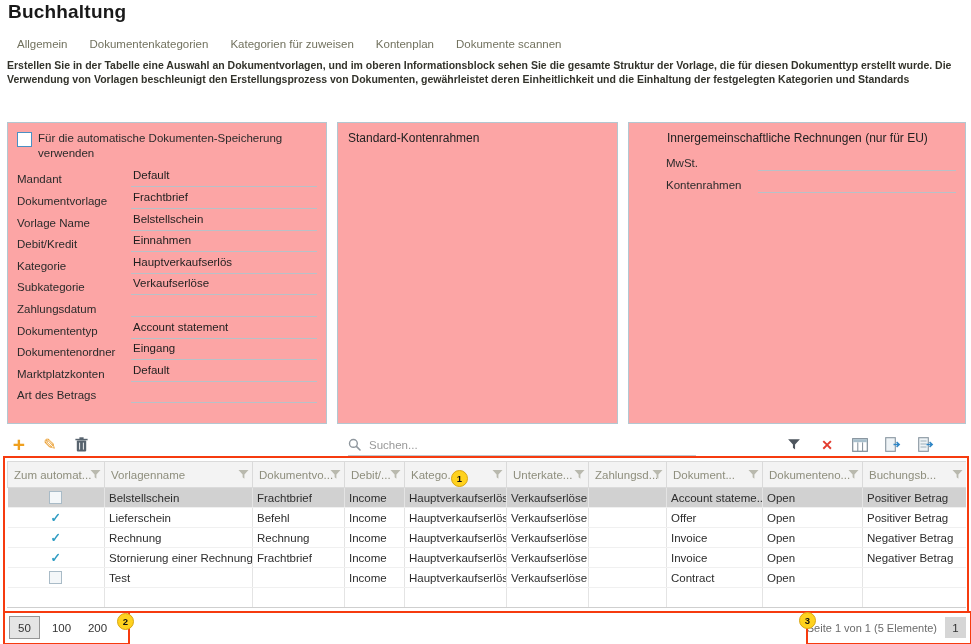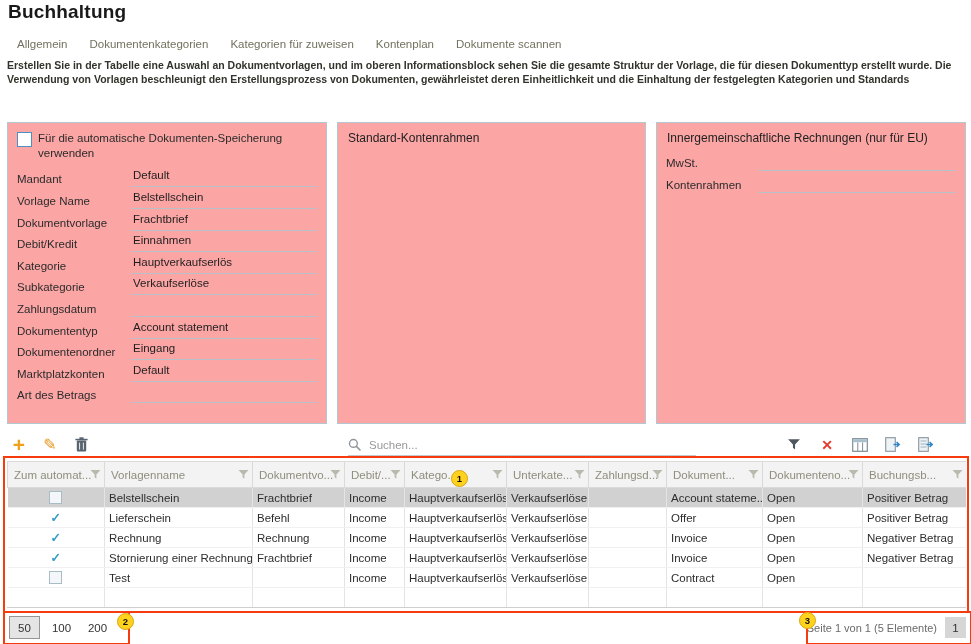--- a/index.html
+++ b/index.html
@@ -11,21 +11,21 @@
   .tabs{position:absolute;top:31px;left:6px;display:flex;}
   .tab{padding:7px 11px;font-size:11.5px;color:#72725f;white-space:nowrap;cursor:pointer;}
   .tab.active{background:#c6e1f0;color:#50503f;}
 
   .desc{position:absolute;top:59px;left:7px;width:959px;font-size:10.5px;font-weight:700;color:#33332b;line-height:1.32;}
 
   .panels{position:absolute;top:122px;left:7px;display:flex;gap:10px;height:302px;width:959px;}
   .panel{border:1px solid #b3c7d1;background:#fca5a5;}
   .panel-left{width:318px;flex:none;}
   .panel-mid{flex:1;}
-  .panel-right{width:308px;flex:none;}
+  .panel-right{width:308px;flex:none;padding-left:28px;}
   .panel-title{padding:8px 10px 4px;font-weight:400;font-size:12px;color:#222;}
 
   .chk-row{display:flex;gap:6px;padding:8px 9px 2px;align-items:flex-start;}
   .checkbox{width:13px;height:13px;border:1px solid #4a90c4;background:#fff;flex:none;margin-top:1px;cursor:pointer;}
   .chk-label{font-size:11.5px;color:#2b2b2b;line-height:1.3;}
 
   .fields{margin-top:3px;}
   .f-row{display:flex;align-items:flex-end;height:21.6px;padding:0 9px;}
   .f-label{width:114px;flex:none;font-size:11.5px;color:#2b2b2b;padding-bottom:2px;white-space:nowrap;}
   .f-value{flex:1;border-bottom:1px solid #b8c1c8;font-size:11.5px;color:#1e1e1e;padding:0 2px 2px;white-space:nowrap;overflow:hidden;min-height:15px;cursor:text;}
@@ -94,26 +94,26 @@
       <div class="chk-row">
         <span class="checkbox"></span>
         <span class="chk-label">Für die automatische Dokumenten-Speicherung verwenden</span>
       </div>
       <div class="fields">
         <div class="f-row">
           <span class="f-label">Mandant</span>
           <span class="f-value">Default</span>
         </div>
         <div class="f-row">
+          <span class="f-label">Dokumentvorlage</span>
+          <span class="f-value">Frachtbrief</span>
+        </div>
+        <div class="f-row">
           <span class="f-label">Vorlage Name</span>
           <span class="f-value">Belstellschein</span>
-        </div>
-        <div class="f-row">
-          <span class="f-label">Dokumentvorlage</span>
-          <span class="f-value">Frachtbrief</span>
         </div>
         <div class="f-row">
           <span class="f-label">Debit/Kredit</span>
           <span class="f-value">Einnahmen</span>
         </div>
         <div class="f-row">
           <span class="f-label">Kategorie</span>
           <span class="f-value">Hauptverkaufserlös</span>
         </div>
         <div class="f-row">

